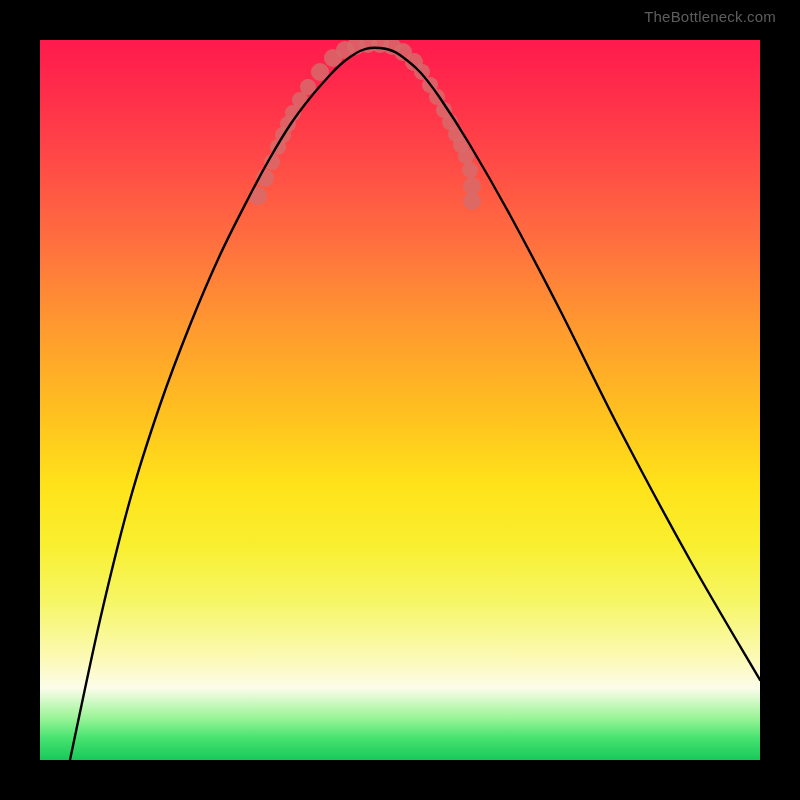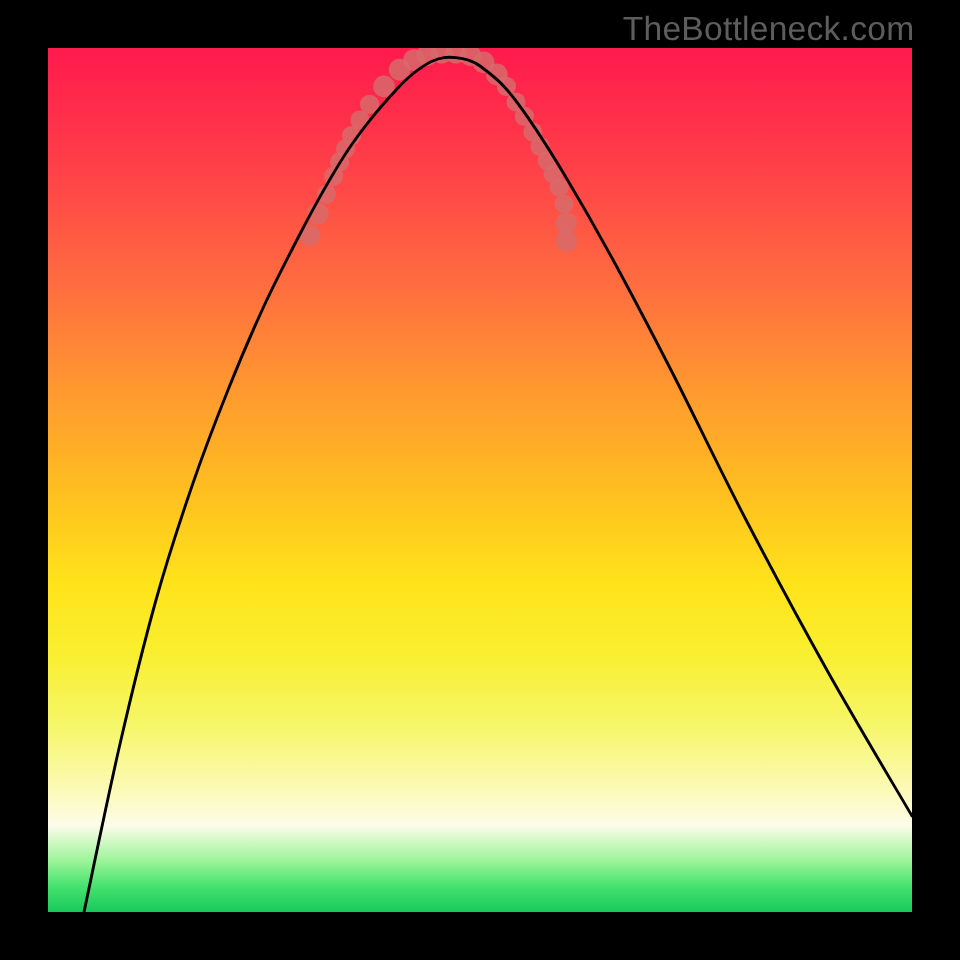--- a/index.html
+++ b/index.html
@@ -37,23 +37,23 @@
       #fcfab7 86%,
       #fcfcea 90%,
       #9ef59a 94%,
       #46e26f 97%,
       #17c95a 100%
     );
   }
   .watermark {
     position: absolute;
     top: 8px;
-    right: 38px;
+    right: 24px;
     color: #5d5d5d;
-    font-size: 28px;
+    font-size: 15px;
     letter-spacing: 0.2px;
     user-select: none;
   }
   svg.curve {
     position: absolute;
     inset: 0;
   }
   .dot {
     fill: #d76b6b;
     fill-opacity: 0.82;

